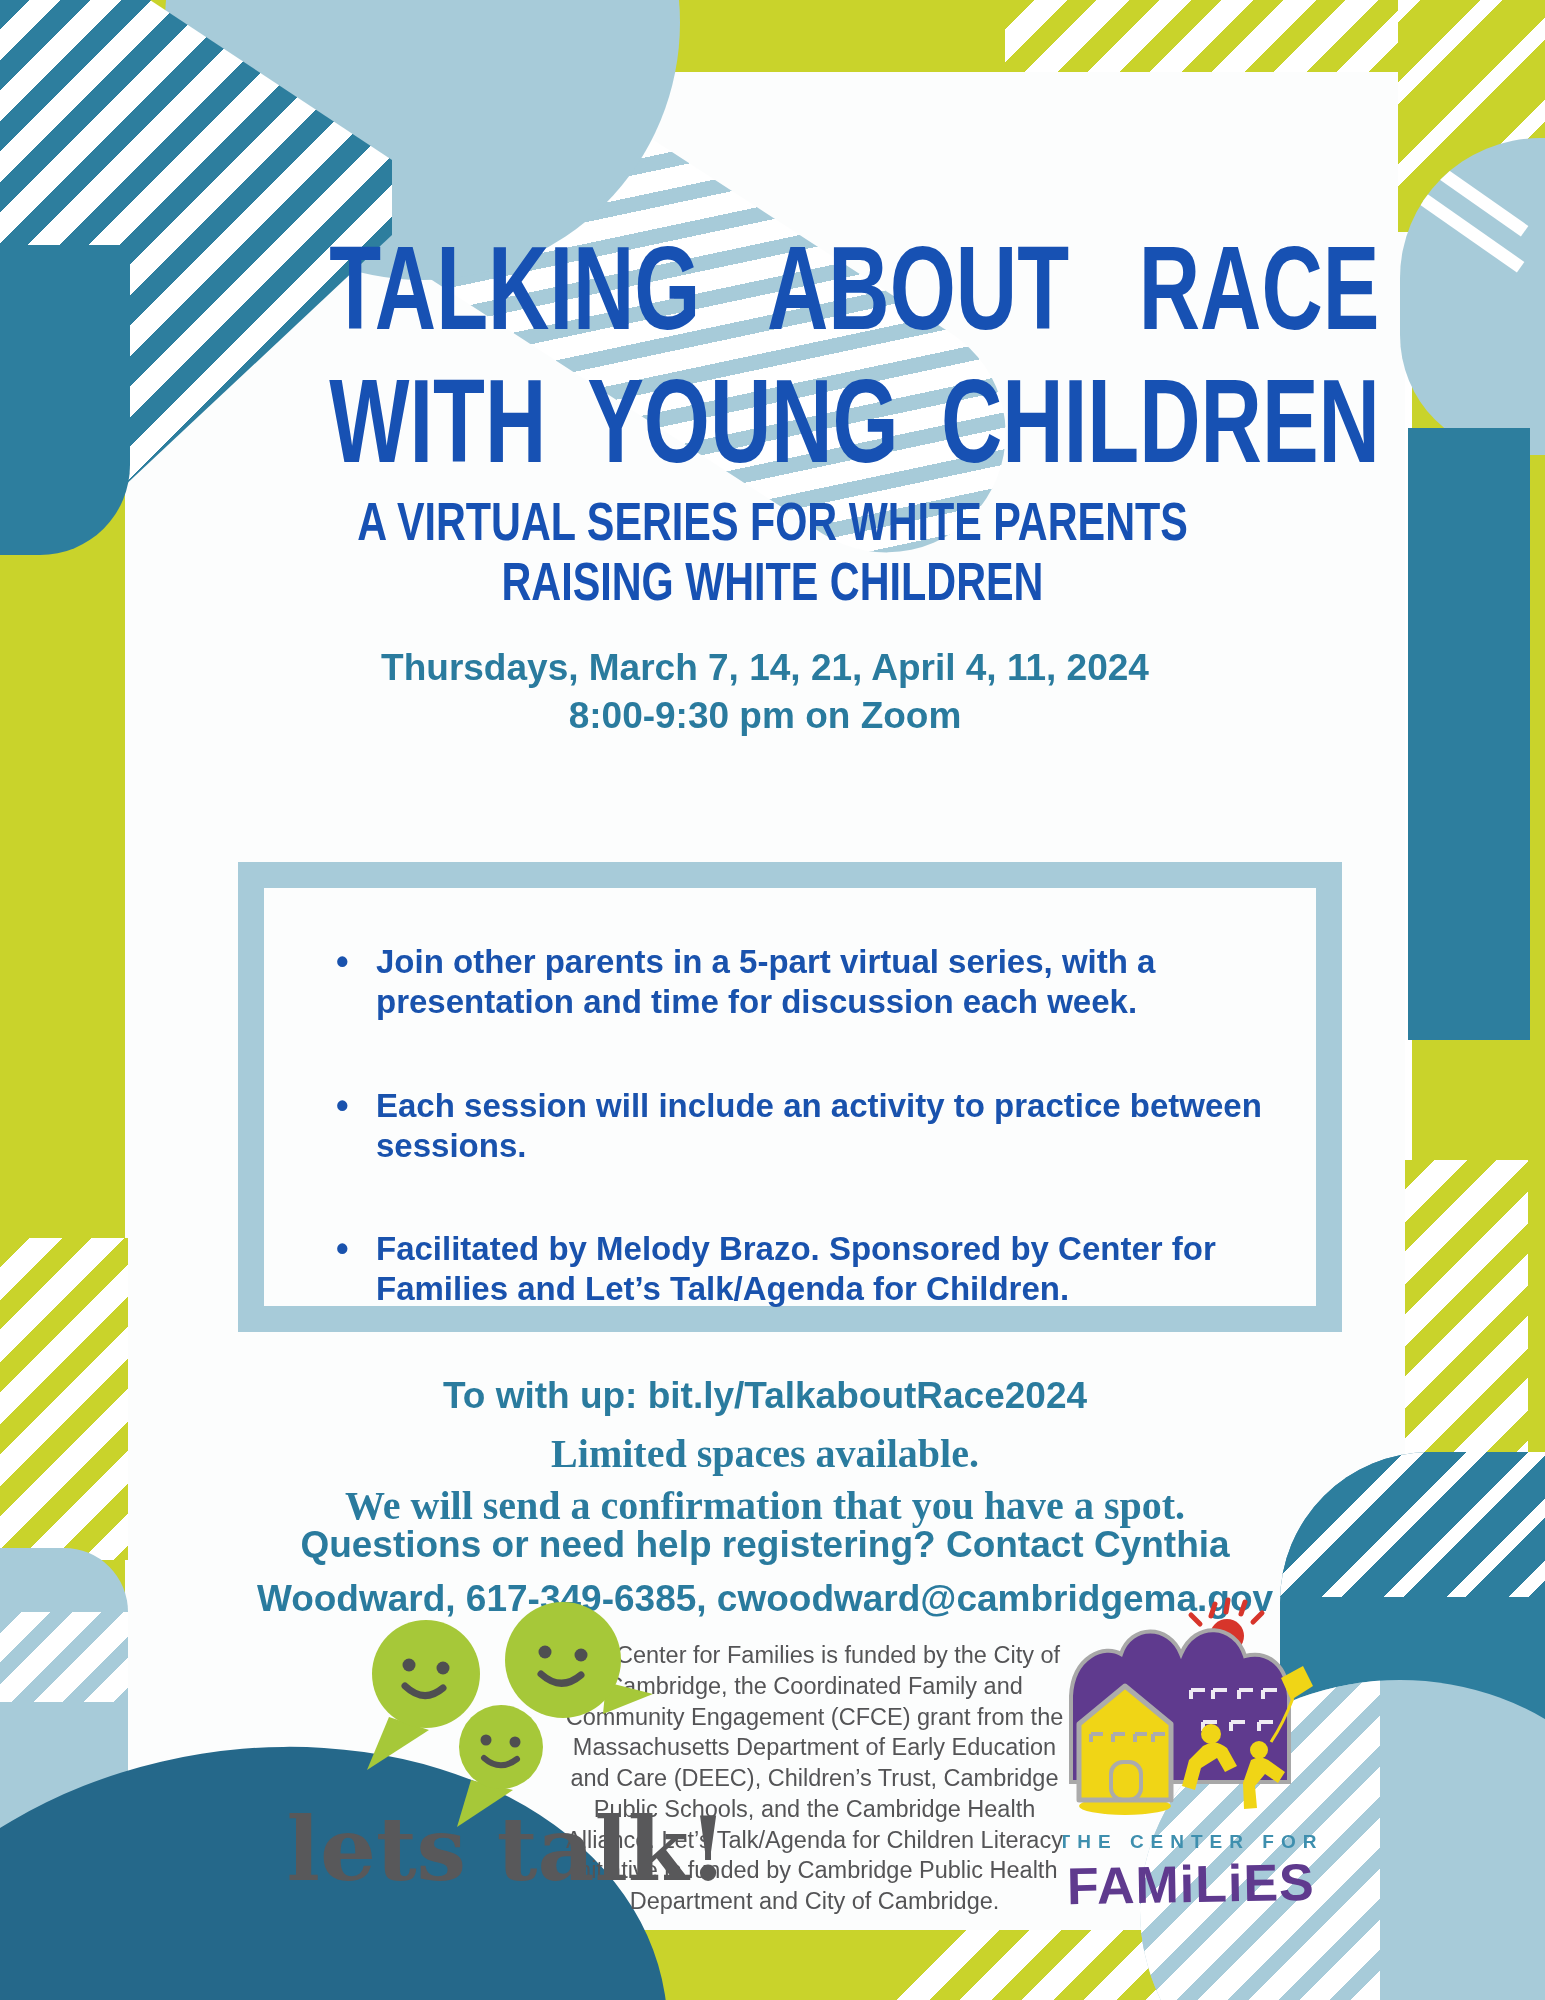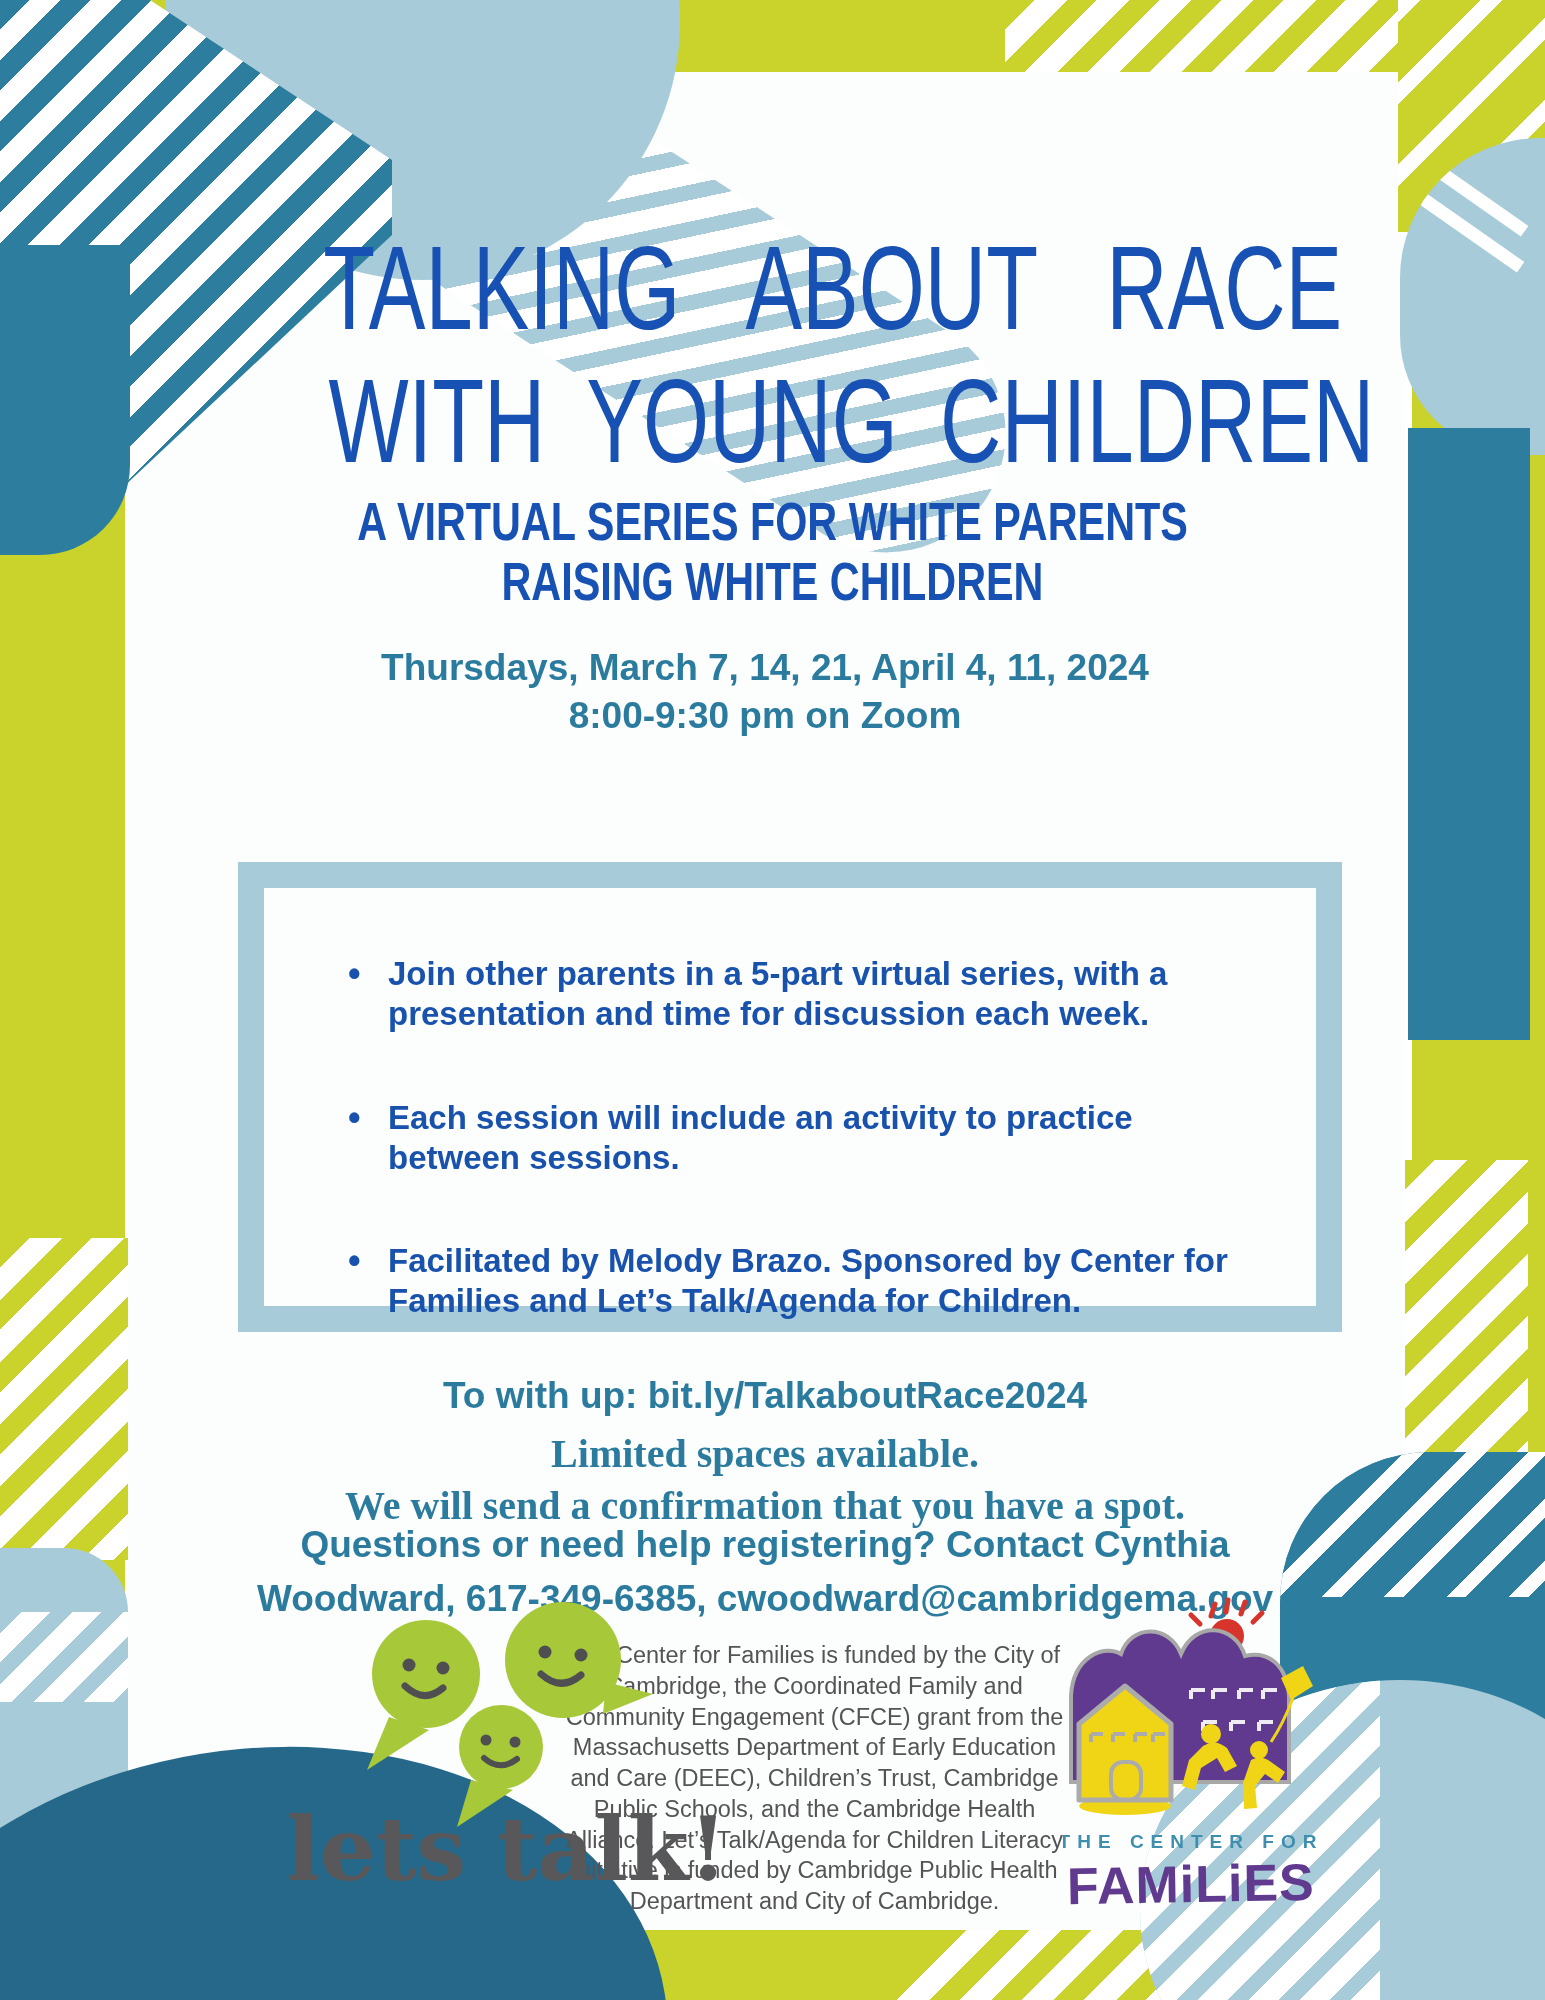--- a/index.html
+++ b/index.html
@@ -20,33 +20,33 @@
   .st-teal{background:repeating-linear-gradient(135deg,var(--teal) 0 21px,#fff 21px 43px);}
   .st-pale{background:repeating-linear-gradient(135deg,var(--pale-blue) 0 15px,#fff 15px 36px);}
   .st-lime{background:repeating-linear-gradient(135deg,var(--lime) 0 21px,#fff 21px 44px);}
   .st-white-on-lime{background:repeating-linear-gradient(135deg,#fff 0 16px,var(--lime) 16px 58px);}
   .st-white-on-teal{background:repeating-linear-gradient(135deg,#fff 0 14px,var(--teal) 14px 44px);}
 
   .condensed{display:inline-block;transform:scaleX(.72);transform-origin:50% 50%;white-space:nowrap;}
   .condensed2{display:inline-block;transform:scaleX(.78);transform-origin:50% 50%;white-space:nowrap;}
 
   .title{position:absolute;top:150px;width:100%;text-align:center;color:var(--title-blue);
-         font-weight:400;font-size:118px;line-height:1.13;}
+         font-weight:700;font-size:118px;line-height:1.13;}
   .title .w1{word-spacing:64px;}
   .title .w2{word-spacing:26px;}
   .subtitle{position:absolute;top:420px;width:100%;text-align:center;color:var(--title-blue);
             font-weight:700;font-size:53px;line-height:1.13;padding-left:7px;}
   .teal-block{position:absolute;width:100%;text-align:center;color:var(--text-teal);
               font-weight:700;font-size:37px;line-height:1.3;}
   .schedule{top:572px;}
   .audience{top:688px;}
 
   .bullet-box{position:absolute;left:113px;top:790px;width:1104px;height:470px;box-sizing:border-box;
               border:26px solid var(--pale-blue);background:#fcfdfd;}
-  .bullet-box ul{list-style:none;margin:16px;padding:50px 37px 0 62px;}
+  .bullet-box ul{list-style:none;margin:4px;padding:50px 37px 0 62px;}
   .bullet-box li{position:relative;padding-left:46px;margin-bottom:63px;color:var(--bullet-blue);
                  font-weight:700;font-size:33px;line-height:1.22;}
   .bullet-box li::before{content:"\2022";position:absolute;left:6px;top:-2px;font-size:36px;}
 
   .signup{top:1300px;}
   .limited{top:1356px;font-size:40px;font-family:Liberation Serif, serif;}
   .q1{top:1449px;text-align:center;}
   .q2{top:1503px;}
 
   .funding{position:absolute;left:437px;top:1568px;width:505px;text-align:center;

